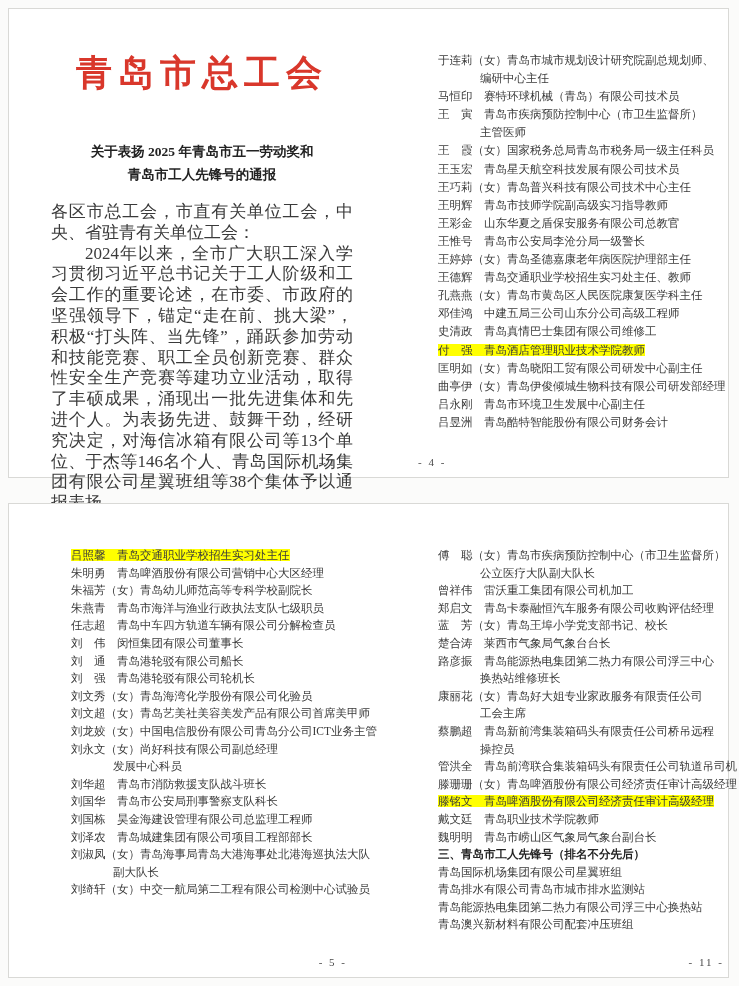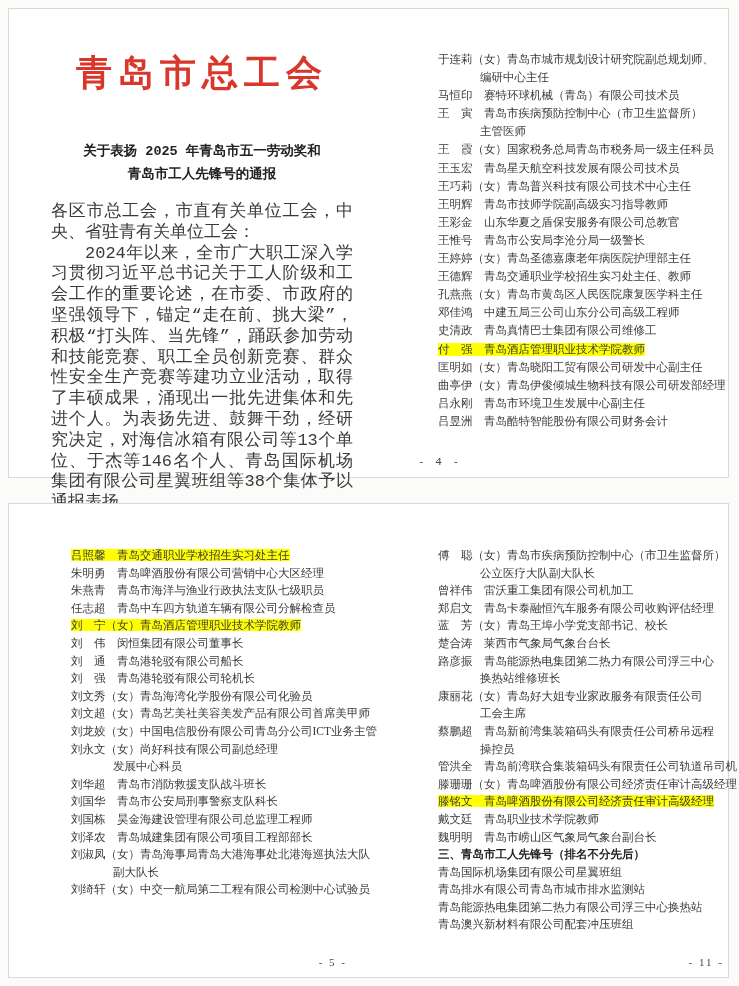--- a/index.html
+++ b/index.html
@@ -8,21 +8,21 @@
     background:#fbfbfa;
     font-family:"Liberation Serif","DejaVu Serif",serif;
     color:#333;
     overflow:hidden;
   }
   .card{
     position:absolute;left:8px;width:721px;
     background:#ffffff;border:1px solid #d9d9d6;
     box-sizing:border-box;
   }
-  #card-top{top:8px;height:470px;font-family:Liberation Mono, monospace;}
+  #card-top{top:8px;height:470px;}
   #card-bottom{top:503px;height:475px;}
   .col{position:absolute;top:0;bottom:0;}
   .col-left{left:42px;width:302px;}
   .col-right{left:429px;width:292px;}
 
   
   .masthead{
     margin-top:40px;text-align:center;
     color:var(--red,#d9372b);
     font-size:36px;font-weight:bold;letter-spacing:6px;
@@ -101,23 +101,23 @@
     <div class="page-num left">- 4 -</div>
   </div>
 </div>
 
 <div class="card" id="card-bottom">
   <div class="col col-left">
     <div class="roster" id="roster-p5">
 
     <div class="line"><span class="line-text hl">吕照馨　青岛交通职业学校招生实习处主任</span></div>
         <div class="line"><span class="line-text">朱明勇　青岛啤酒股份有限公司营销中心大区经理</span></div>
+        <div class="line"><span class="line-text">朱福芳（女）青岛幼儿师范高等专科学校副院长</span></div>
         <div class="line"><span class="line-text">朱燕青　青岛市海洋与渔业行政执法支队七级职员</span></div>
         <div class="line"><span class="line-text">任志超　青岛中车四方轨道车辆有限公司分解检查员</span></div>
-        <div class="line"><span class="line-text hl">刘　宁（女）青岛酒店管理职业技术学院教师</span></div>
         <div class="line"><span class="line-text">刘　伟　闵恒集团有限公司董事长</span></div>
         <div class="line"><span class="line-text">刘　通　青岛港轮驳有限公司船长</span></div>
         <div class="line"><span class="line-text">刘　强　青岛港轮驳有限公司轮机长</span></div>
         <div class="line"><span class="line-text">刘文秀（女）青岛海湾化学股份有限公司化验员</span></div>
         <div class="line"><span class="line-text">刘文超（女）青岛艺美社美容美发产品有限公司首席美甲师</span></div>
         <div class="line"><span class="line-text">刘龙姣（女）中国电信股份有限公司青岛分公司ICT业务主管</span></div>
         <div class="line"><span class="line-text">刘永文（女）尚好科技有限公司副总经理</span></div>
         <div class="line cont"><span class="line-text">发展中心科员</span></div>
         <div class="line"><span class="line-text">刘华超　青岛市消防救援支队战斗班长</span></div>
         <div class="line"><span class="line-text">刘国华　青岛市公安局刑事警察支队科长</span></div>

